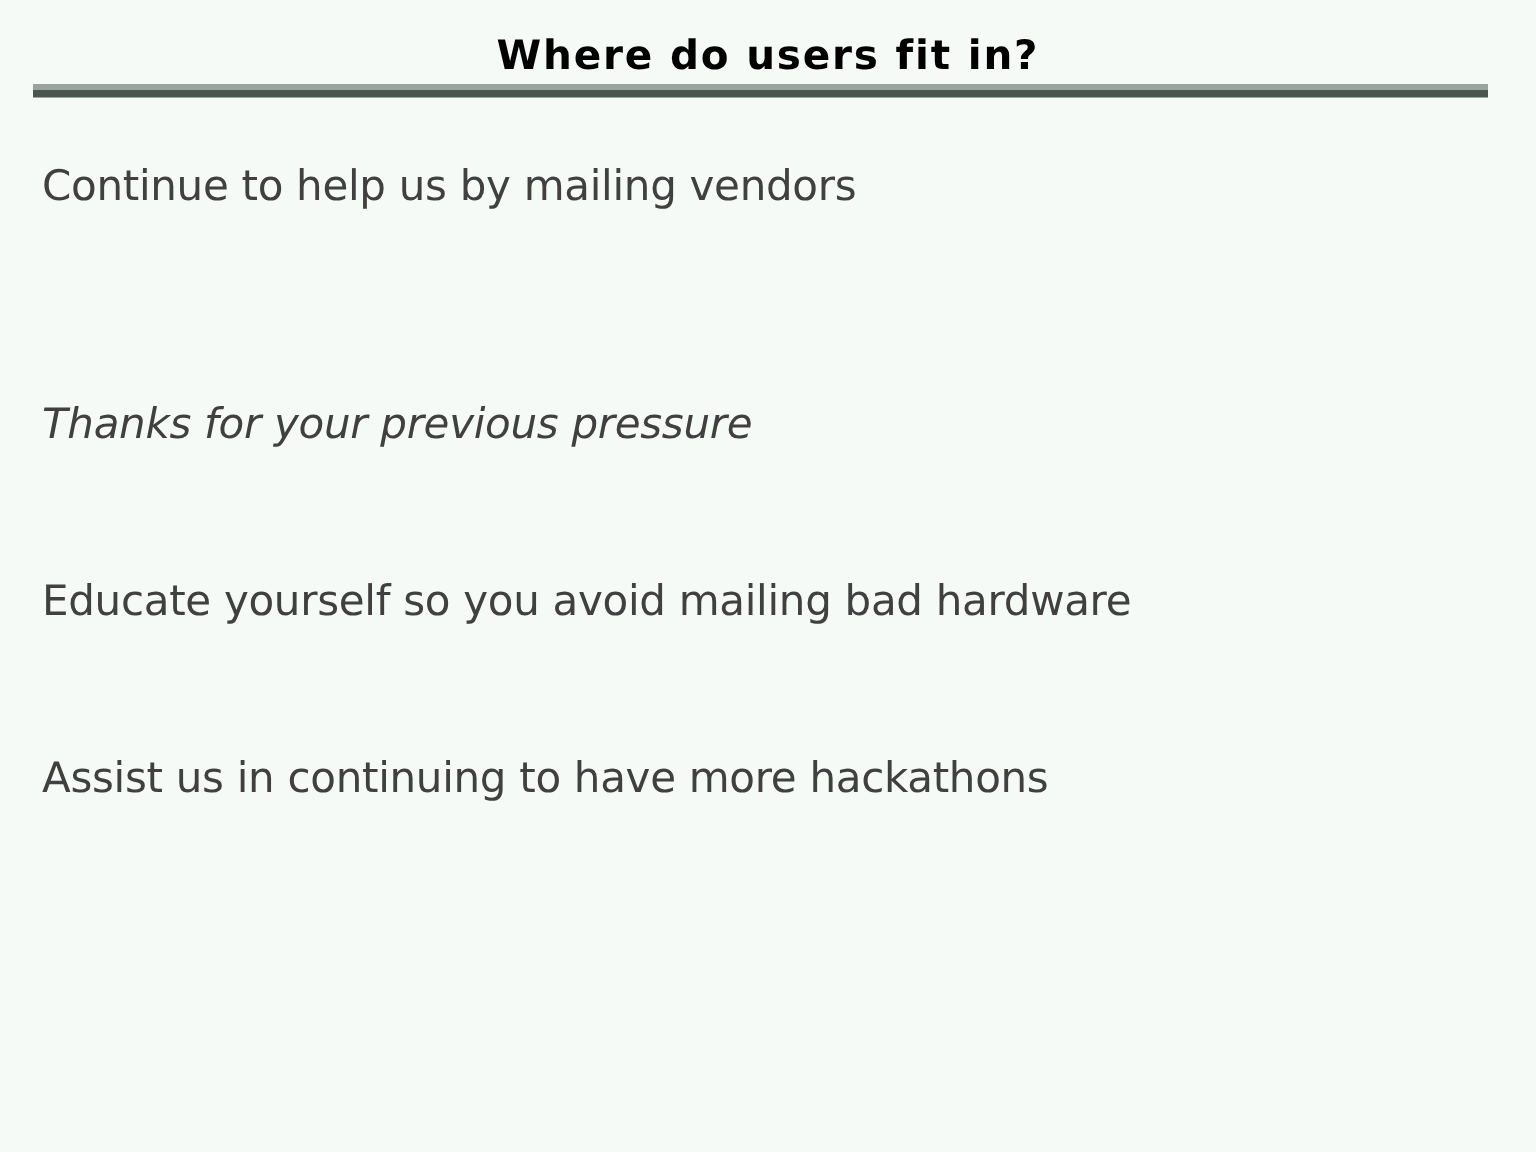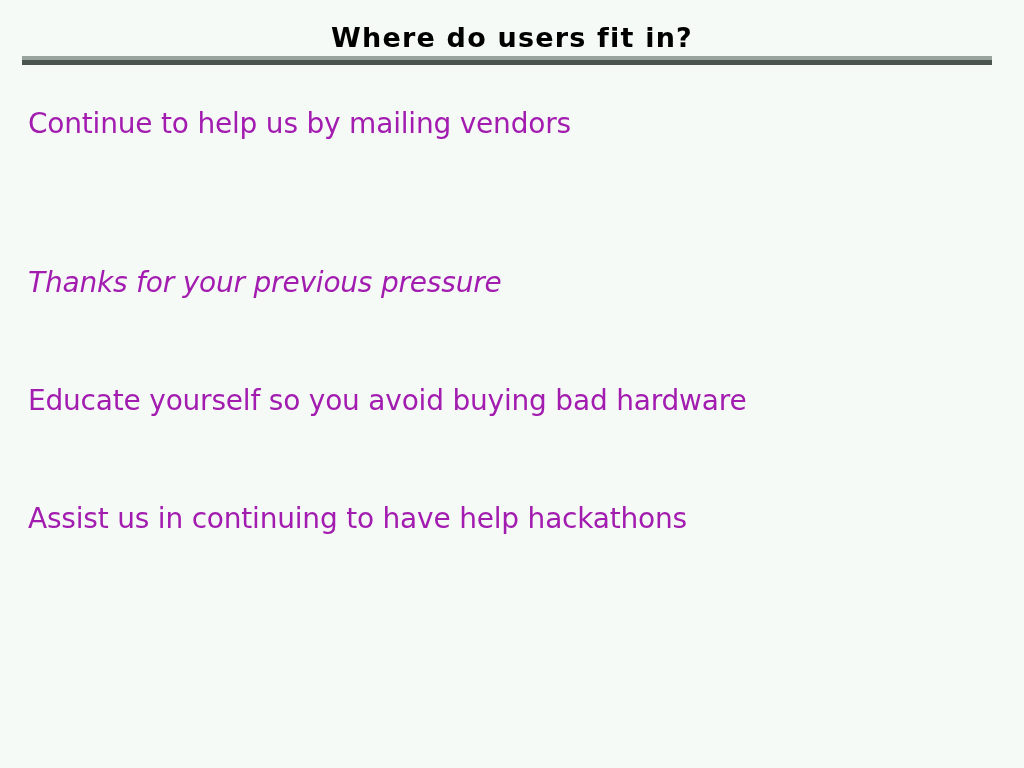--- a/index.html
+++ b/index.html
@@ -67,21 +67,21 @@
   .body-list {
     position: absolute;
     left: 28px;
     top: 104px;
     width: 960px;
   }
   .bullet-line {
     font-family: "DejaVu Sans", sans-serif;
     font-size: 28px;
     line-height: 40px;
-    color: #a21caf;
+    color: #404040;
     white-space: nowrap;
     letter-spacing: -0.2px;
   }
   
   .sp-1 { margin-top: 0px; }
   .sp-2 { margin-top: 119px; font-style: italic; }
   .sp-3 { margin-top: 78px; }
   .sp-4 { margin-top: 78px; }
 </style>
 </head>
@@ -92,17 +92,17 @@
   <div class="slide-title">Where do users fit in?</div>
 
   <div class="title-rule">
     <div class="rule-light"></div>
     <div class="rule-dark"></div>
   </div>
 
   <div class="body-list">
     <div class="bullet-line sp-1">Continue to help us by mailing vendors</div>
     <div class="bullet-line sp-2">Thanks for your previous pressure</div>
-    <div class="bullet-line sp-3">Educate yourself so you avoid buying bad hardware</div>
-    <div class="bullet-line sp-4">Assist us in continuing to have help hackathons</div>
+    <div class="bullet-line sp-3">Educate yourself so you avoid mailing bad hardware</div>
+    <div class="bullet-line sp-4">Assist us in continuing to have more hackathons</div>
   </div>
 
 </div>
 
 </body></html>

